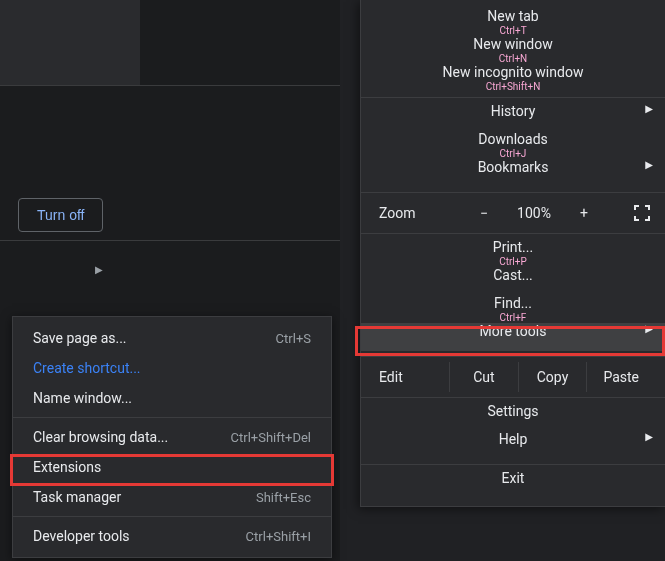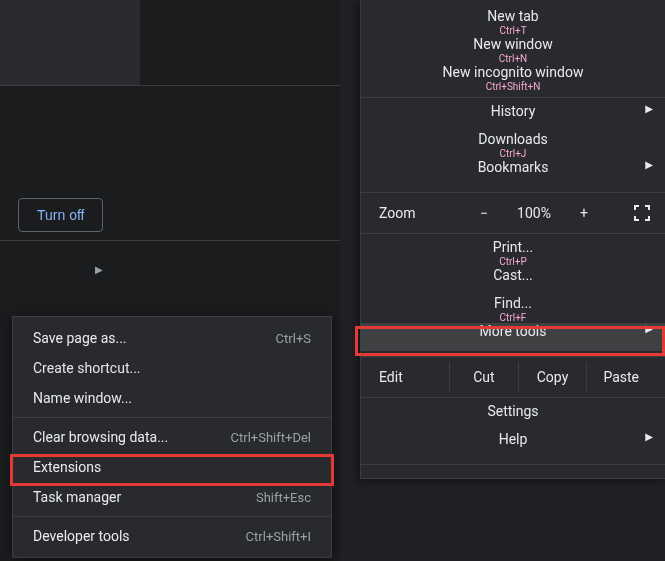--- a/index.html
+++ b/index.html
@@ -70,21 +70,21 @@
       box-shadow: 0 2px 10px rgba(0,0,0,.5);
     }
     .submenu .mrow {
       display: flex;
       align-items: center;
       justify-content: space-between;
       height: 30px;
       padding: 0 20px;
       cursor: pointer;
     }
-    .submenu .mrow.disabled { color: #e5e5e5; cursor: default; }
+    .submenu .mrow.disabled { color: #3b82f6; cursor: default; }
     .submenu .mrow .shortcut {
       color: #9aa0a6;
       font-size: 13px;
     }
     .submenu .sep {
       height: 1px;
       background: #3c3d40;
       margin: 4px 0;
     }
     .submenu .pad-top { height: 6px; }
@@ -257,20 +257,23 @@
   </div>
   <div class="sep"></div>
   <div class="row">
     <span>Settings</span>
   </div>
   <div class="row">
     <span>Help</span>
     <span class="arrow">▶</span>
   </div>
   <div class="sep"></div>
+  <div class="row">
+    <span>Exit</span>
+  </div>
 </div>
 
 <div class="highlight-red" style="left:355px; top:326px; width:310px; height:30px;"></div>
 
 <div class="submenu">
   <div class="pad-top"></div>
   <div class="mrow">
     <span>Save page as...</span>
     <span class="shortcut">Ctrl+S</span>
   </div>

